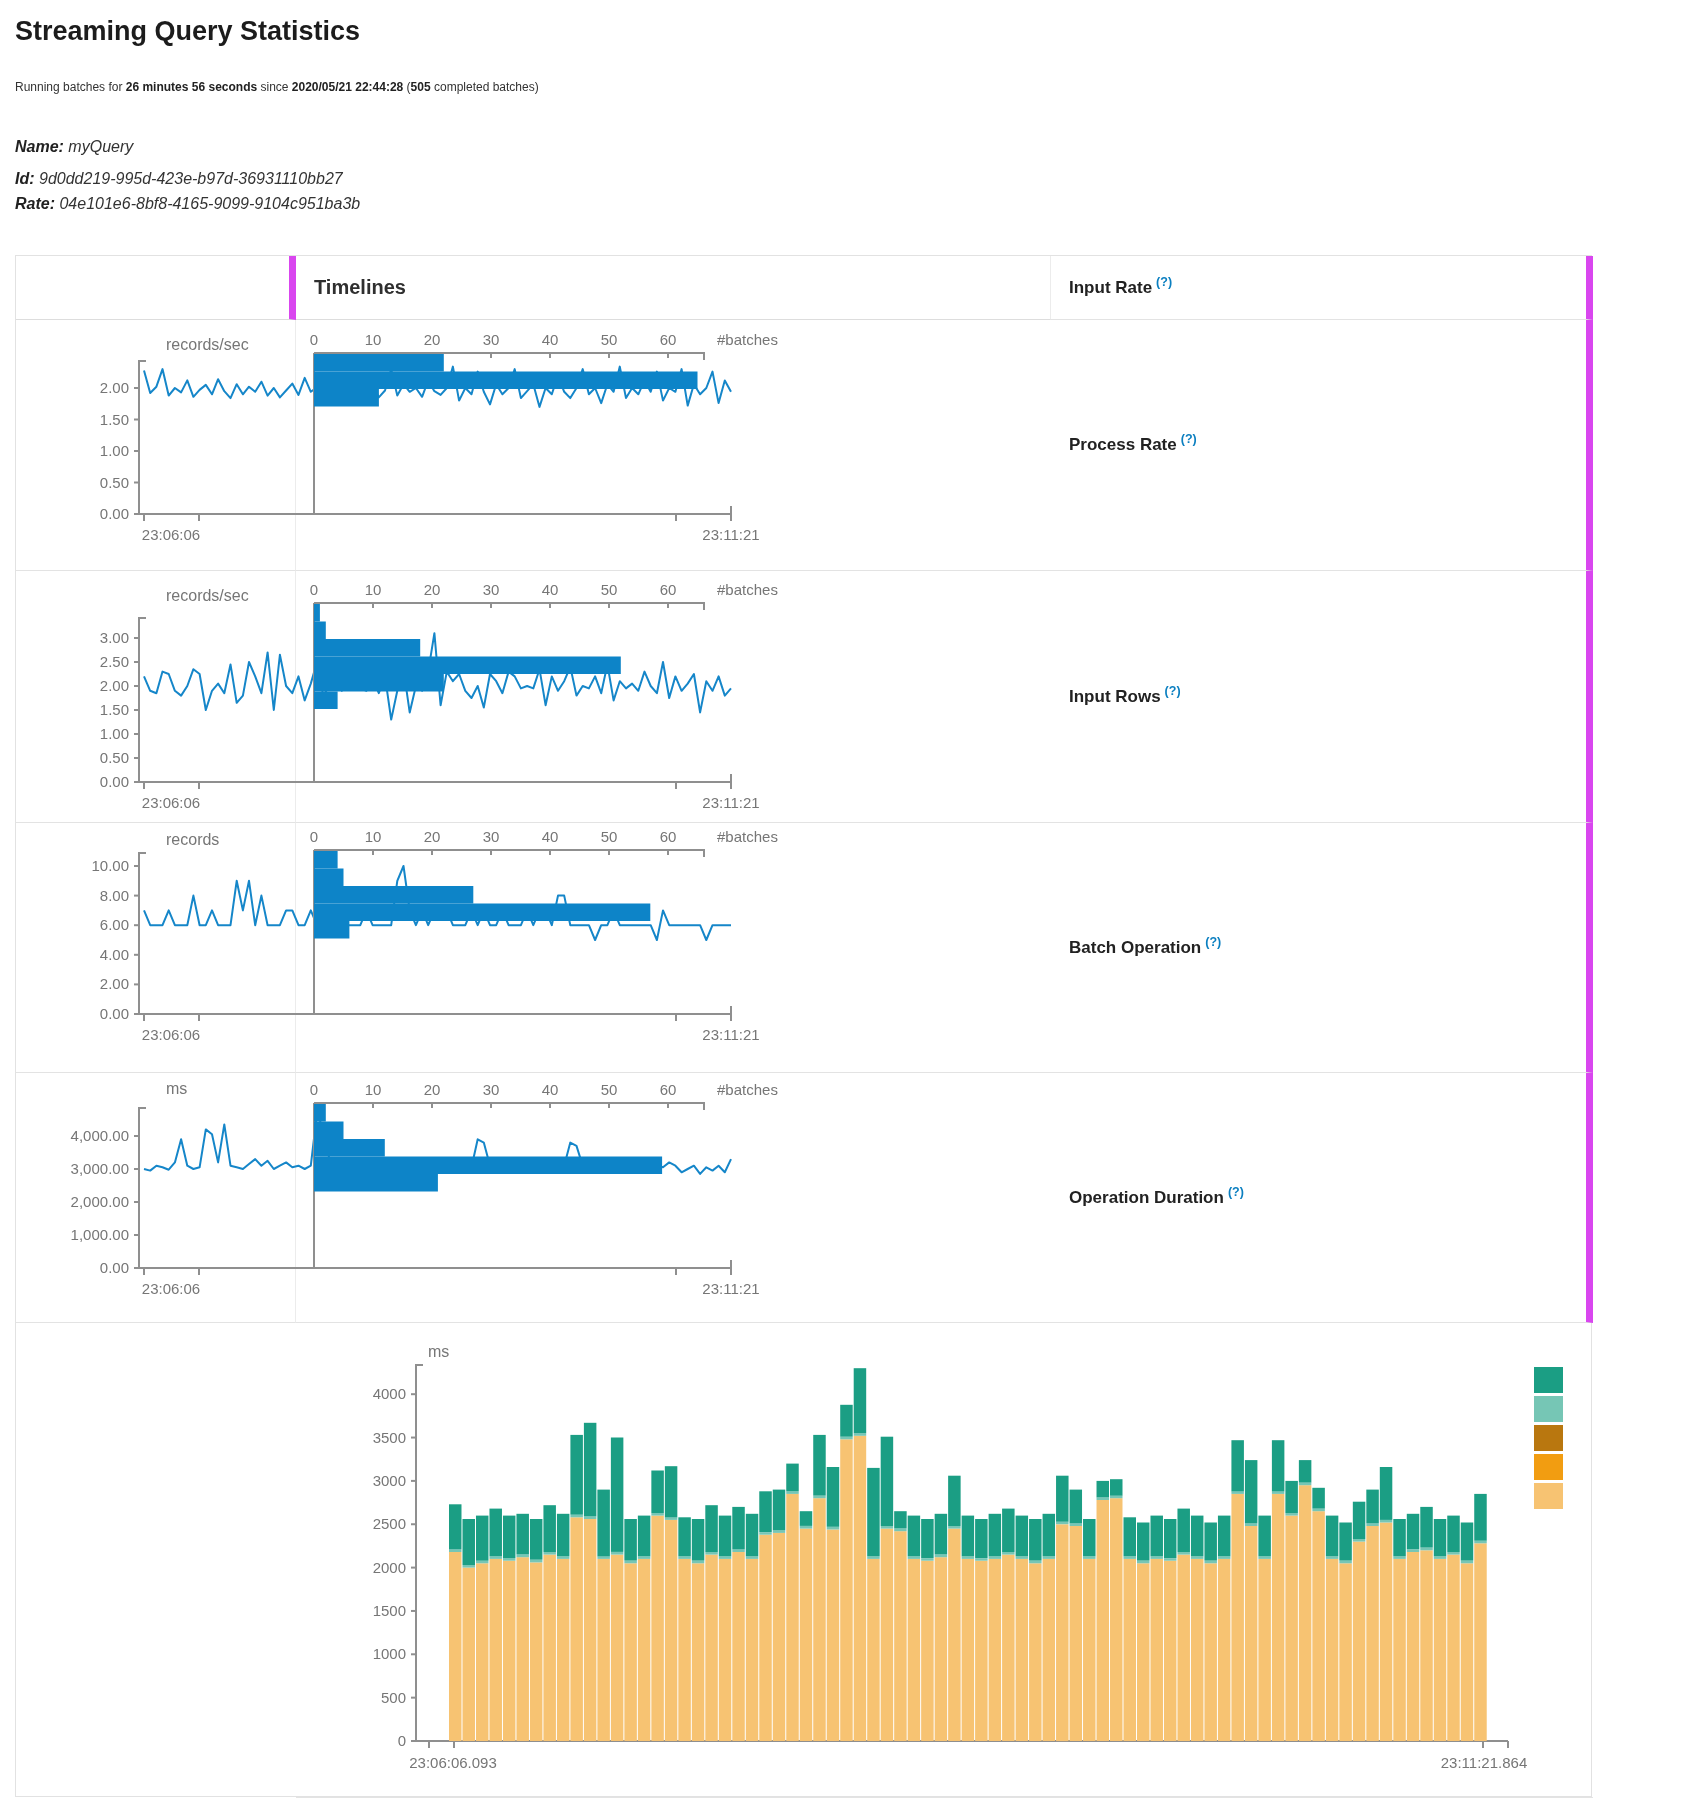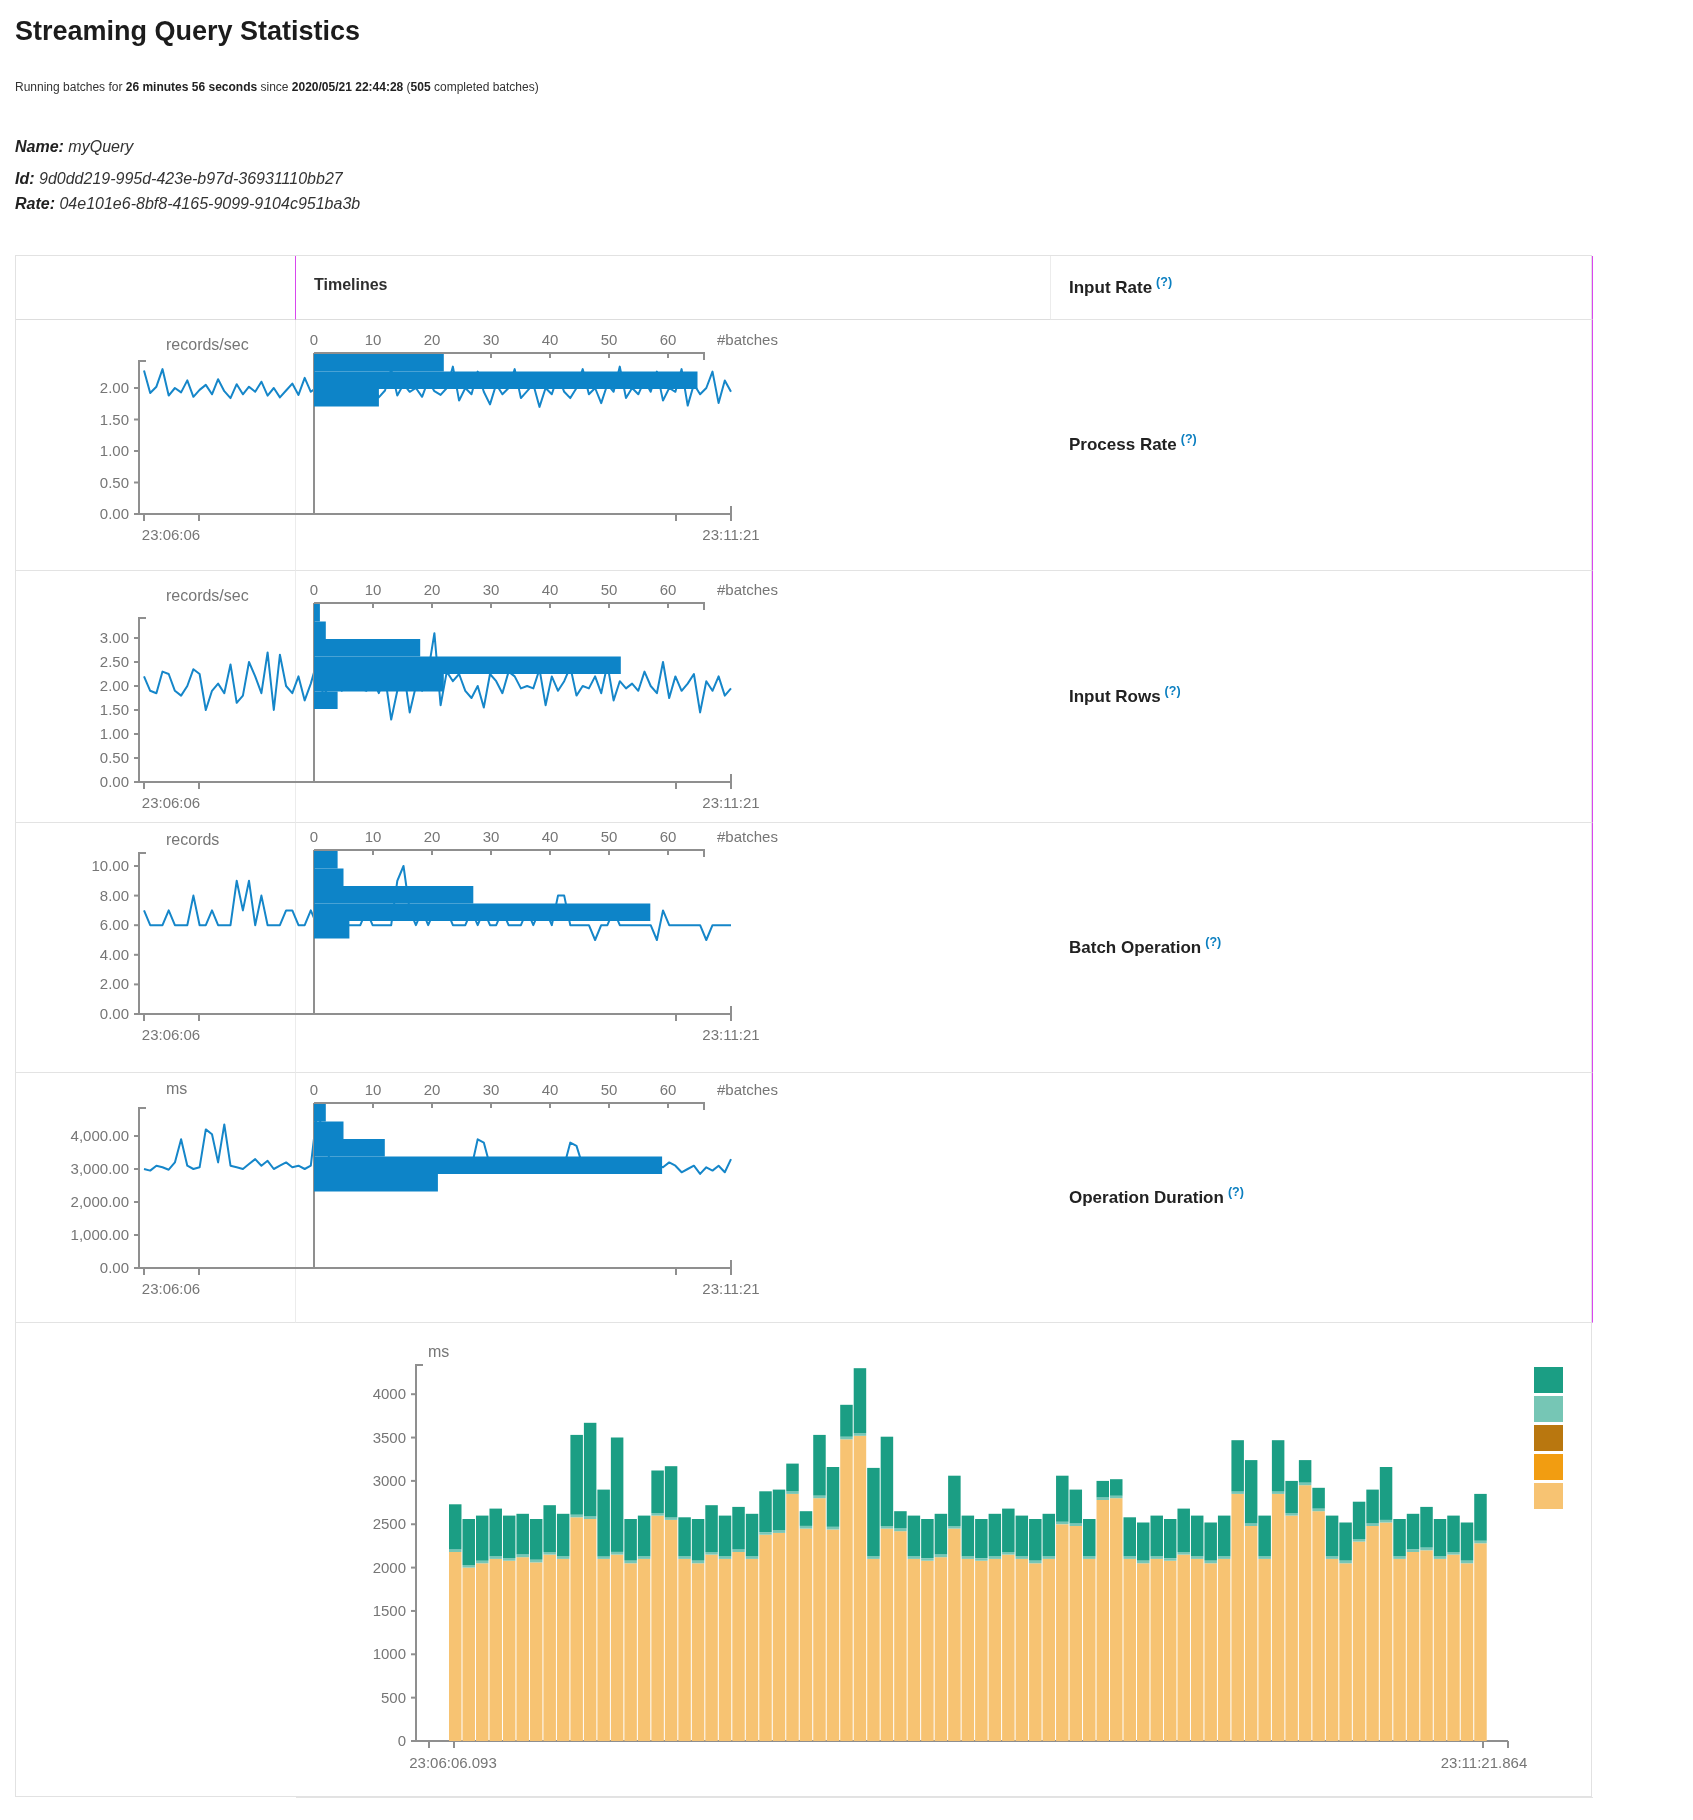--- a/index.html
+++ b/index.html
@@ -12,23 +12,23 @@
   .meta-line{left:15px;font-size:16px;color:#333;font-style:italic;}
   .meta-line b{color:#222;}
   #meta-name{top:138px;} #meta-id{top:170px;} #meta-runid{top:195px;}
 
   #stats-table{left:15px;top:255px;width:1577px;height:1542px;
     display:grid;
     grid-template-columns:280px 755px 542px;
     grid-template-rows:64px 251px 252px 250px 250px 475px;
     border:1px solid #e2e2e2;box-sizing:border-box;}
   .cell{border-bottom:1px solid #e3e3e3;box-sizing:border-box;position:relative;overflow:visible;}
-  .c1{border-right:1px solid #d946ef;}
+  .c1{border-right:7px solid #d946ef;}
   .c2{border-right:1px solid #ececec;}
-  .hdr{font-size:16px;font-weight:700;color:#2f2f2f;padding:20px 16px 0 18px;}
+  .hdr{font-size:20px;font-weight:700;color:#2f2f2f;padding:20px 16px 0 18px;}
   .rowlabel{display:flex;align-items:center;padding-left:18px;
             font-size:17px;font-weight:700;color:#222;}
   sup.help{font-size:12.5px;font-weight:700;color:#0b7fc0;margin-left:4px;
            position:relative;top:-6px;cursor:pointer;}
   .wide{grid-column:2/4;}
   svg{position:absolute;left:0;top:0;display:block;}
   svg text{font-family:"Liberation Sans",sans-serif;}
   .tk{font-size:15px;fill:#767676;}
   .ct{font-size:16px;fill:#767676;}
   .ax{stroke:#8f8f8f;stroke-width:2;fill:none;}

